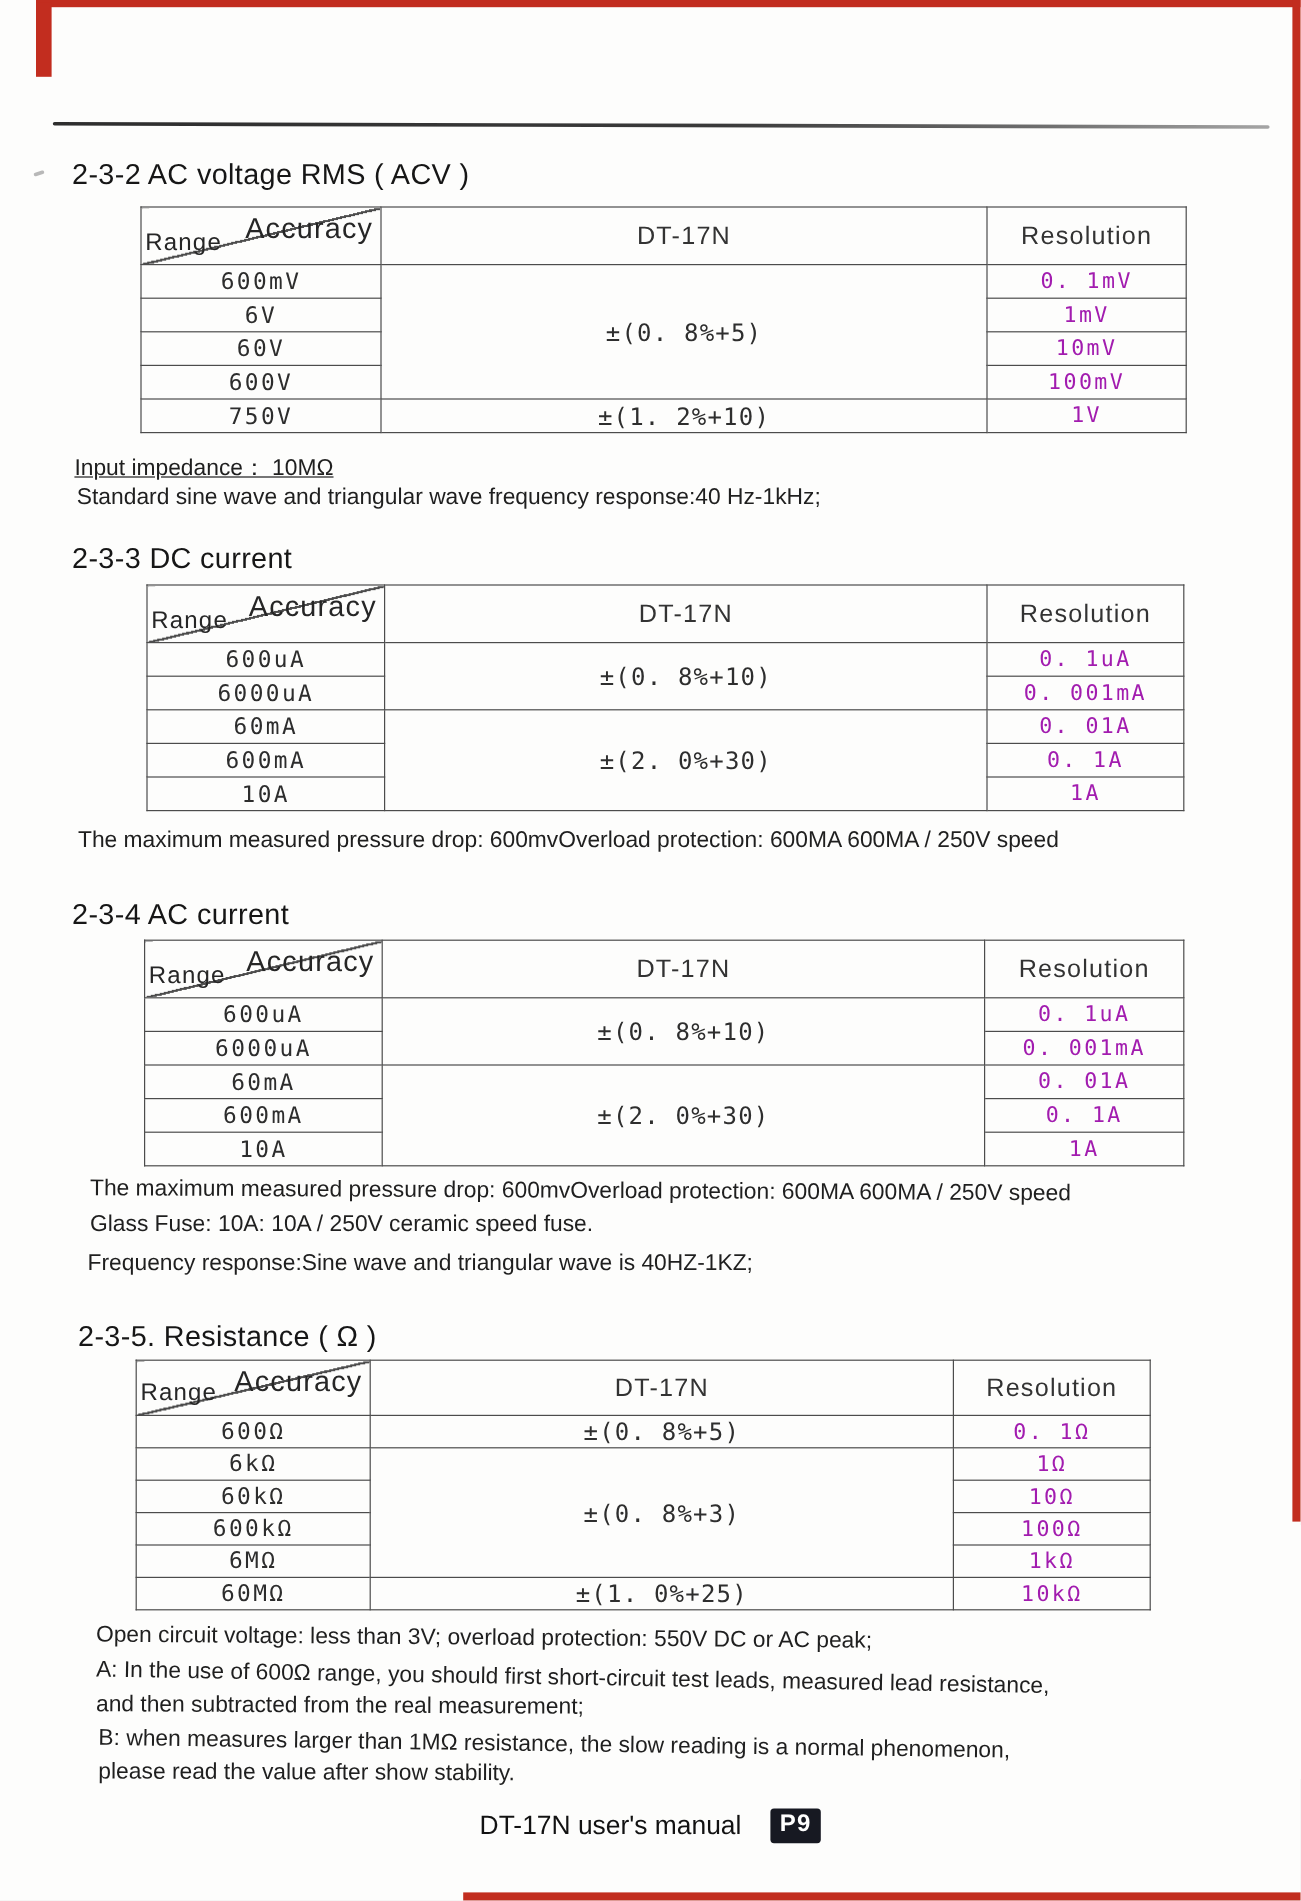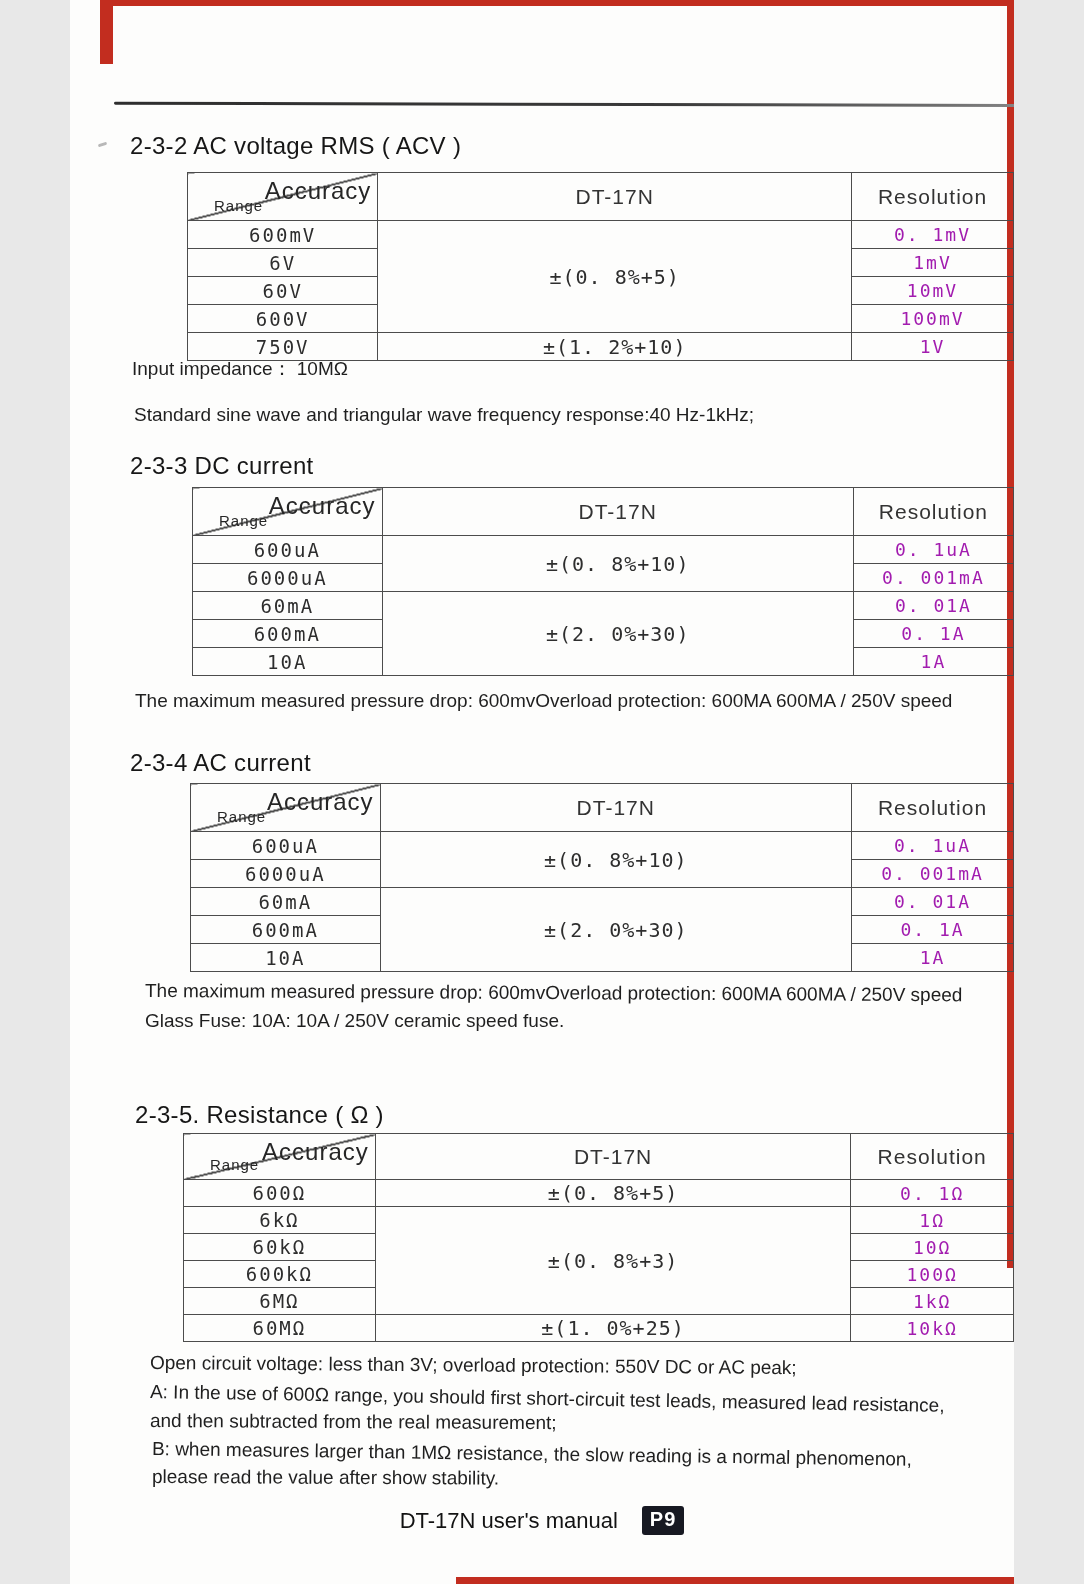--- a/index.html
+++ b/index.html
@@ -1,17 +1,17 @@
 <!DOCTYPE html>
 <html><head>
 <meta charset="utf-8">
 <style>
   html,body { margin:0; padding:0; background:#e8e8e8; }
   .page {
-    position:relative; width:944px; height:1584px; margin:0 auto;
+    position:relative; width:1084px; height:1584px; margin:0 auto;
     background:#fdfdfc; overflow:hidden;
     font-family:"Liberation Sans", sans-serif; color:#202020;
   }
   
   .edge { position:absolute; background:#c22d1f; }
   .edge-top    { left:30px; top:0; right:0; height:6px; }
   .edge-leftbar{ left:30px; top:2px; width:13px; height:62px; }
   .edge-right  { right:0; top:0; width:7px; height:1268px; }
   .edge-bottom { left:386px; right:0; bottom:0; height:7px; }
   .speck { position:absolute; left:28px; top:143px; width:9px; height:3px; background:#b8b8b8; transform:rotate(-18deg); border-radius:2px; }
@@ -31,21 +31,21 @@
   .t-ohm tr.hdr { height:46px; }
   .spec th { font-weight:normal; font-size:21px; color:#333; letter-spacing:1px; }
   .rng { font-family:"DejaVu Sans Mono",monospace; font-size:19px; color:#2d2d2d; letter-spacing:2px; }
   .acc { font-family:"DejaVu Sans Mono",monospace; font-size:20px; color:#2e2e2e; letter-spacing:1px; }
   .res { font-family:"DejaVu Sans Mono",monospace; font-size:18px; color:#a21caf; letter-spacing:2px; text-align:left; padding-left:44px; }
   .corner {
     position:relative;
     background:linear-gradient(to bottom right, transparent calc(50% - 1px), #4c4c4c calc(50% - 1px), #4c4c4c calc(50% + 1px), transparent calc(50% + 1px));
   }
   .c-acc { position:absolute; top:4px;  right:6px;  font-size:24px; color:#262626; }
-  .c-rng { position:absolute; bottom:6px; left:26px; font-size:15px; color:#262626; }
+  .c-rng { position:absolute; bottom:6px; left:3px; font-size:20px; color:#262626; }
 
   .footer { position:absolute; left:0; top:1508px; width:100%; text-align:center; font-size:22px; color:#121212; }
   .badge { display:inline-block; margin-left:24px; background:#171922; color:#ffffff; font-weight:bold; font-size:20px; padding:2px 8px 4px; border-radius:3px; letter-spacing:1px; transform:translateY(-2px); }
 </style>
 </head>
 <body>
 
 <div class="page">
 
   <div class="edge edge-top"></div>
@@ -90,21 +90,21 @@
       <td class="res">100mV</td>
     </tr>
     <tr>
       <td class="rng">750V</td>
       <td class="acc">±(1. 2%+10)</td>
       <td class="res">1V</td>
     </tr>
   </tbody>
     </table>
 
-  <div class="note" style="left:62px; top:356px;">Input impedance： 10MΩ</div>
+  <div class="note" style="left:62px; top:377px;text-decoration:underline;">Input impedance： 10MΩ</div>
   <div class="note" style="left:64px; top:404px;text-align:right;">Standard sine wave and triangular wave frequency response:40 Hz-1kHz;</div>
 
   <div class="h" style="left:60px; top:452px;">2-3-3 DC current</div>
 
   <table class="spec t-dc" style="left:122px; top:487px;">
     <colgroup>
         <col style="width:198px">
         <col style="width:502px">
         <col style="width:164px">
       </colgroup>
@@ -181,20 +181,21 @@
     </tr>
     <tr>
       <td class="rng">10A</td>
       <td class="res">1A</td>
     </tr>
   </tbody>
     </table>
 
   <div class="note" style="left:75px; top:980px; transform:rotate(0.3deg);">The maximum measured pressure drop: 600mvOverload protection: 600MA 600MA / 250V speed</div>
   <div class="note" style="left:75px; top:1010px;">Glass Fuse: 10A: 10A / 250V ceramic speed fuse.</div>
+  <div class="note" style="left:73px; top:1042px;">Frequency response:Sine wave and triangular wave is 40HZ-1KZ;</div>
 
   <div class="h" style="left:65px; top:1101px;">2-3-5. Resistance ( Ω )</div>
 
   <table class="spec t-ohm" style="left:113px; top:1133px;">
     <colgroup>
         <col style="width:195px">
         <col style="width:486px">
         <col style="width:164px">
       </colgroup>
     <tbody>

